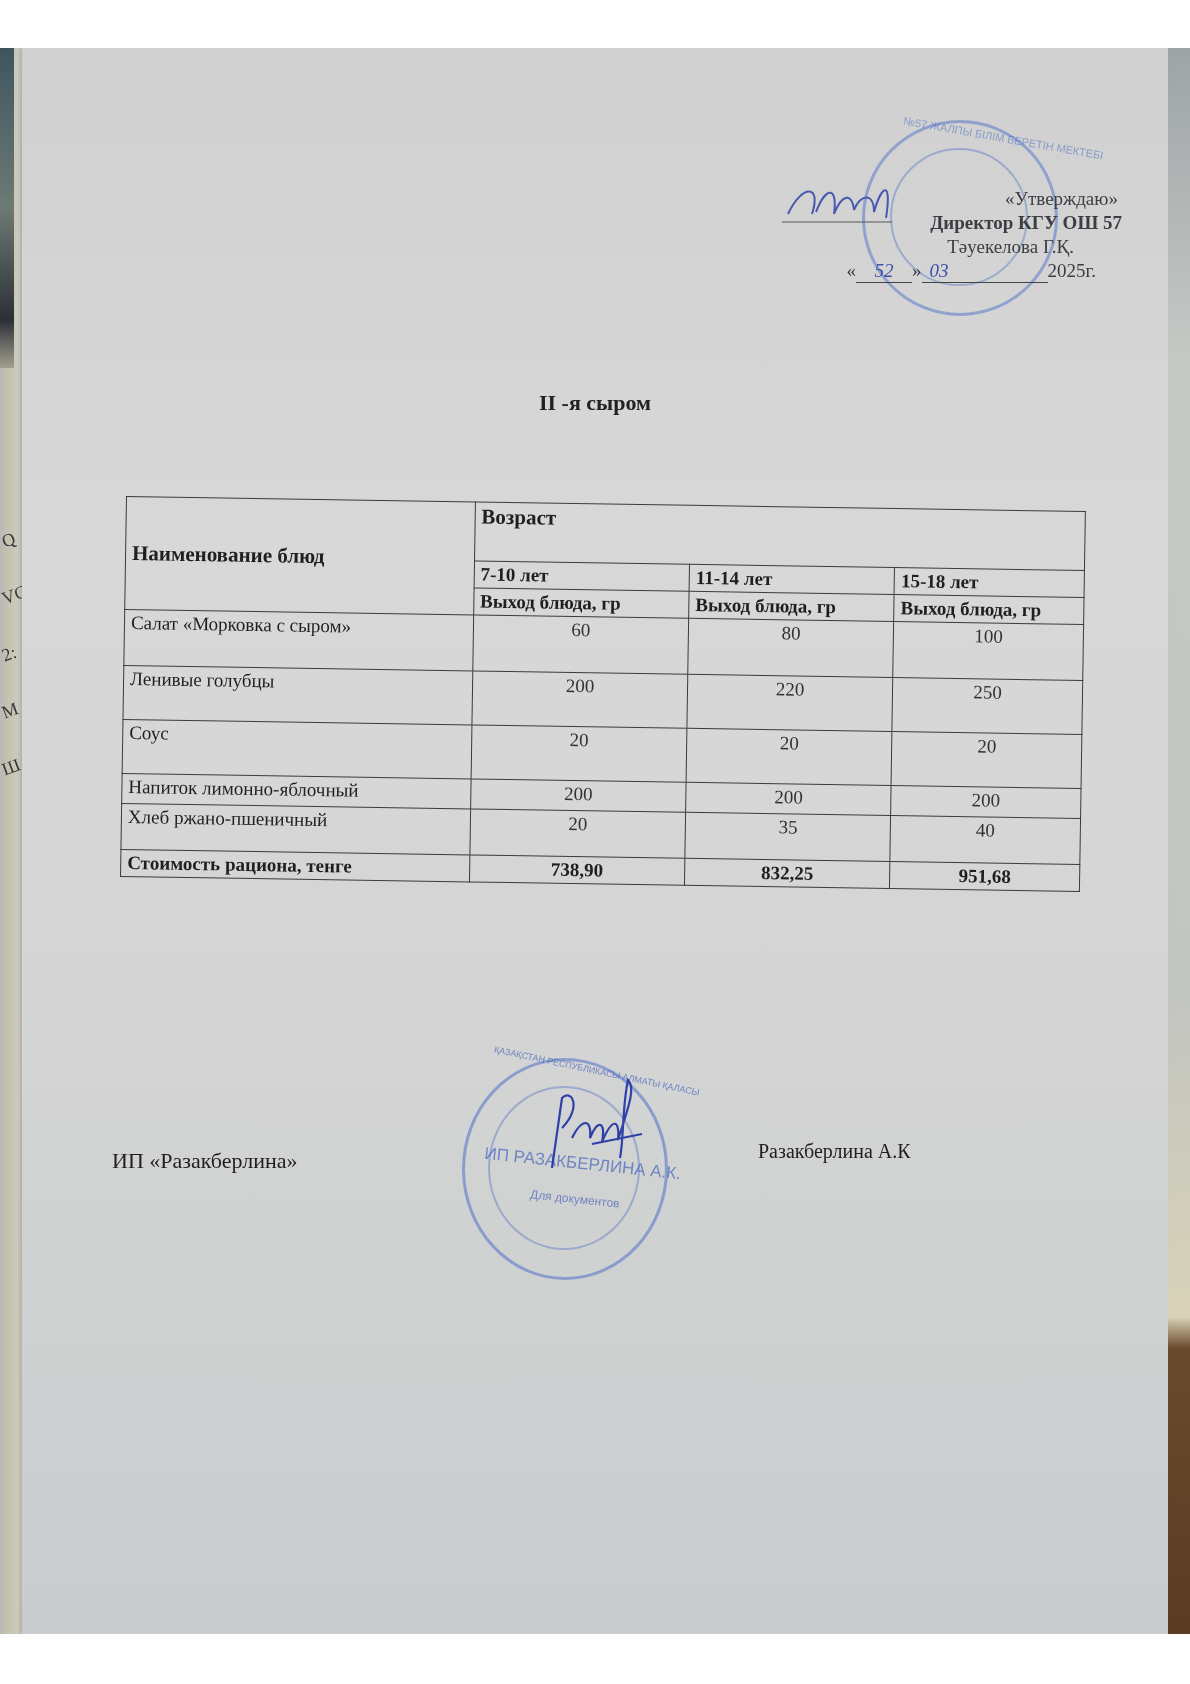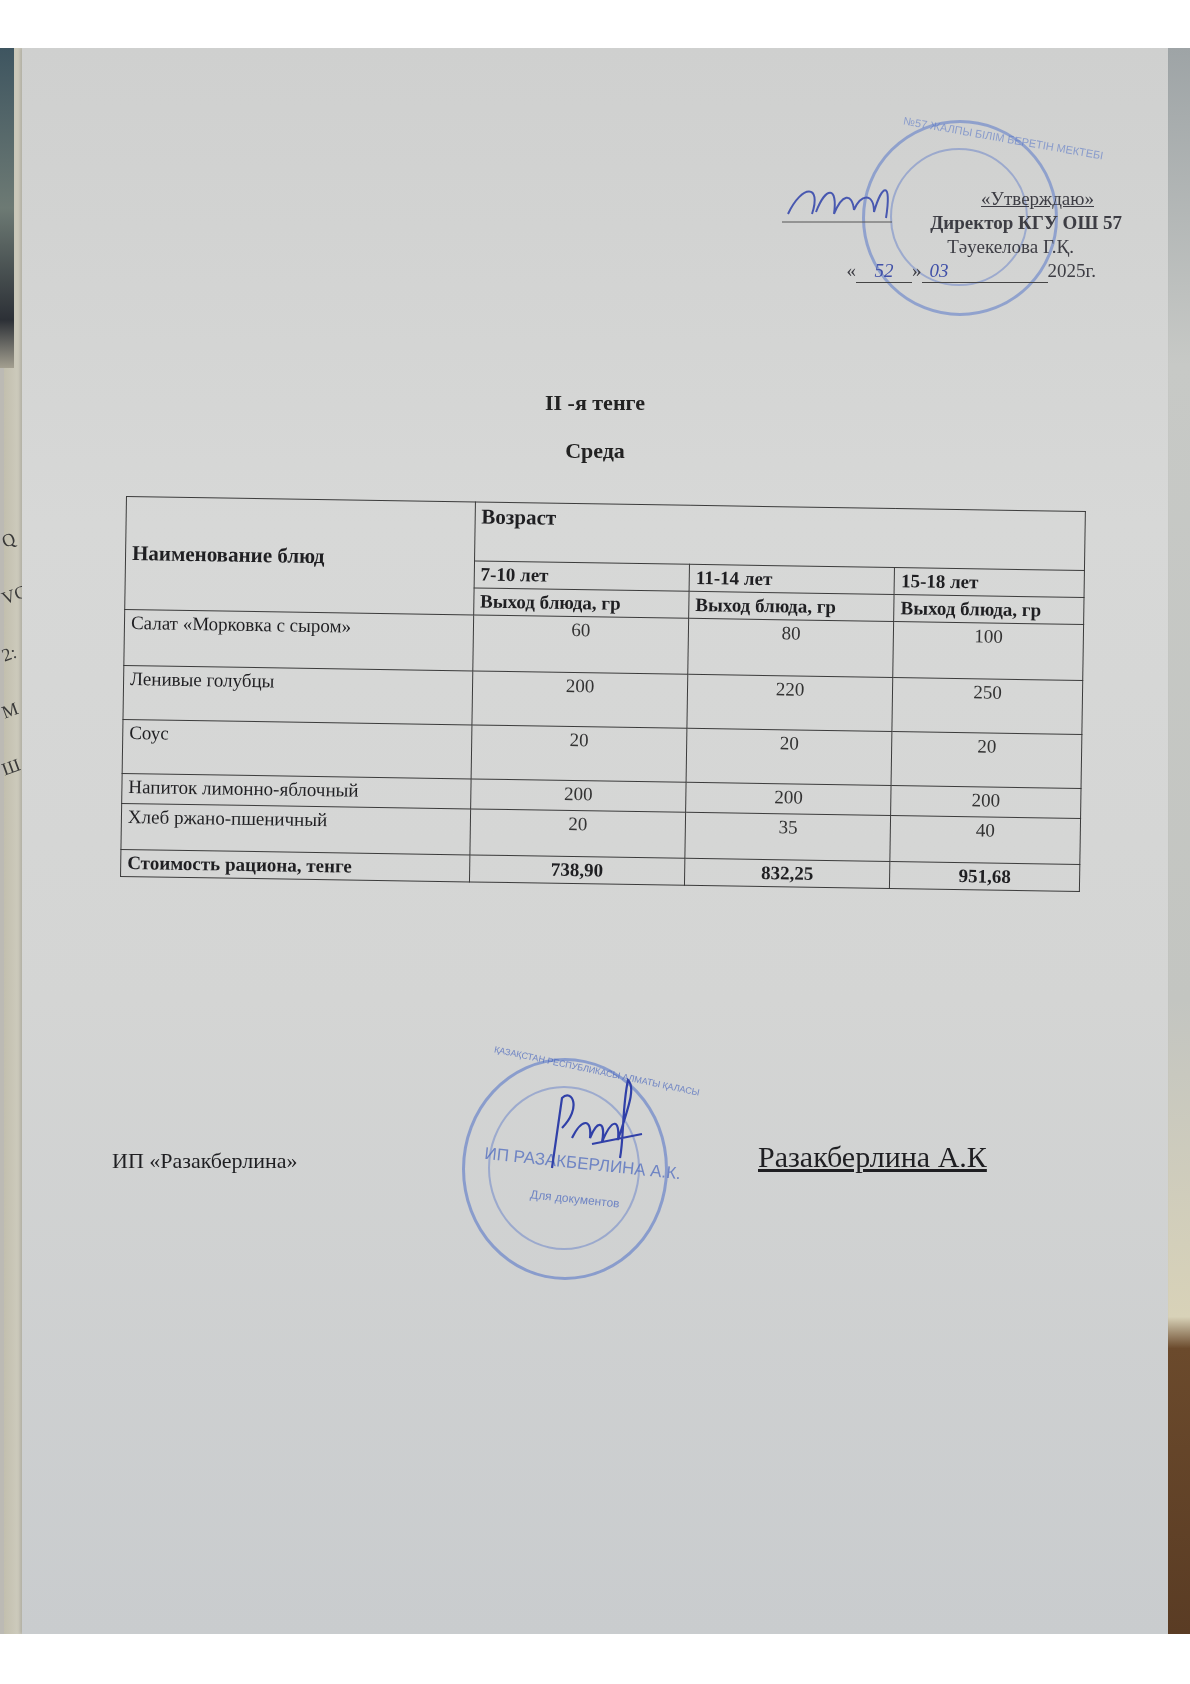--- a/index.html
+++ b/index.html
@@ -55,21 +55,21 @@
     }
     .th-bold { font-weight: bold; }
     .age { font-size: 16px; font-weight: bold; }
     .yield { font-size: 17px; font-weight: bold; }
     .dish { font-size: 23px; font-family: "Liberation Sans Narrow", "Liberation Serif", serif; }
     .num { text-align: center; font-size: 19px; color: #333; }
     .total-label { font-weight: bold; font-size: 16px; }
     .total-num { text-align: center; font-weight: bold; font-size: 20px; }
 
     .sig-left { position: absolute; left: 112px; top: 1143px; font-size: 22px; margin-top: 12px; }
-    .sig-right { position: absolute; left: 758px; top: 1150px; font-size: 30px; text-decoration: underline; }
+    .sig-right { position: absolute; left: 758px; top: 1150px; font-size: 20px; }
     .stamp2-text { position: absolute; font-family: "Liberation Sans", sans-serif; color: rgba(70,100,190,0.7); }
   </style>
 </head>
 <body>
 
 <div class="photo">
   <div class="under-sheet"></div>
   <div class="bg-left-dark"></div>
   <div class="under-marks">
     <span>Q</span>
@@ -85,30 +85,29 @@
     <div class="stamp-circle" style="left:840px; top:72px; width:190px; height:190px;"></div>
     <div class="stamp-inner" style="left:868px; top:100px; width:134px; height:134px;"></div>
     <div class="abs" style="left:880px; top:84px; font-family:'Liberation Sans',sans-serif; font-size:11px; color:rgba(90,120,200,0.6); transform:rotate(10deg);">№57 ЖАЛПЫ БІЛІМ БЕРЕТІН МЕКТЕБІ</div>
 
     <svg class="abs" style="left:760px; top:126px;" width="140" height="60">
       <path d="M6 40 C 20 10, 40 10, 30 40 M34 38 C 44 12, 56 12, 52 40 C 60 20, 70 18, 72 36 C 78 20, 92 18, 92 38 C 100 10, 110 6, 104 44" stroke="#4858b0" stroke-width="2" fill="none"></path>
       <line x1="0" y1="48" x2="110" y2="48" stroke="#555" stroke-width="1"></line>
     </svg>
 
     <div class="approve">
-      <div class="line" style="top:0; right:28px;text-decoration:underline;">«Утверждаю»</div>
+      <div class="line" style="top:0; right:4px;">«Утверждаю»</div>
       <div class="line" style="top:24px; right:0;font-weight:bold;">Директор КГУ ОШ 57</div>
       <div class="line" style="top:48px; right:48px;">Тәуекелова Г.Қ.</div>
       <div class="line" style="top:72px; right:26px;">
         <span>«</span><span style="display:inline-block; width:56px; border-bottom:1px solid #444; text-align:center; color:#4050a8; font-style:italic;">52</span><span>»</span><span style="display:inline-block; width:118px; border-bottom:1px solid #444; text-align:left; padding-left:8px; color:#4050a8; font-style:italic;">03</span><span>2025г.</span>
       </div>
     </div>
 
-    <div class="title" style="top:342px; left:-22px;">II -я  тенге</div>
-    <div class="title" style="top:390px; left:-22px;">Среда</div>
+    <div class="title" style="top:342px; left:-22px;">II -я  сыром</div>
 
     <table class="menu" style="left:104px; top:448px;">
       <colgroup>
           <col style="width:340px">
           <col style="width:210px">
           <col style="width:200px">
           <col style="width:185px">
         </colgroup>
       <tbody>
           <tr>

